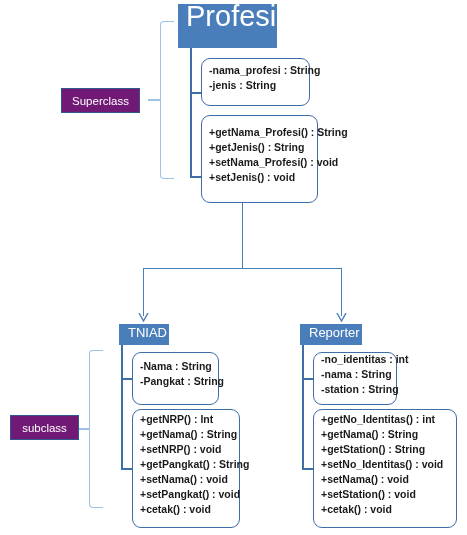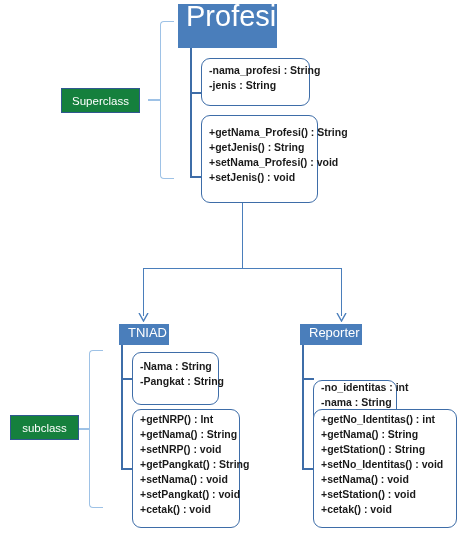--- a/index.html
+++ b/index.html
@@ -57,21 +57,21 @@
     font-size: 10.5px;
     line-height: 15px;
     color: #1a1a1a;
     white-space: nowrap;
     font-weight: bold;
   }
 
   
   .annot-chip {
     position: absolute;
-    background: #15803d;
+    background: #701a75;
     border: 1.5px solid #2f5party;
     border: 1.5px solid #2f588f;
     color: #ffffff;
     font-size: 11.5px;
     display: flex;
     align-items: center;
     justify-content: center;
     box-sizing: border-box;
   }
 
@@ -193,21 +193,21 @@
   </div>
 
   <div class="class-header sub" style="left:300px; top:324px; width:62px; height:21px;">
     <span>Reporter</span>
   </div>
 
   <div class="line v" style="left:302px; top:345px; height:125px;"></div>
   <div class="line h" style="left:302px; top:378px; width:12px;"></div>
   <div class="line h" style="left:302px; top:468px; width:12px;"></div>
 
-  <div class="compartment" style="left:313px; top:352px; width:84px; height:53px;margin-top:28px;">
+  <div class="compartment" style="left:313px; top:352px; width:84px; height:53px;">
     <div class="member">-no_identitas : int</div>
     <div class="member">-nama : String</div>
     <div class="member">-station : String</div>
   </div>
 
   <div class="compartment" style="left:313px; top:409px; width:144px; height:119px;">
     <div class="member">+getNo_Identitas() : int</div>
     <div class="member">+getNama() : String</div>
     <div class="member">+getStation() : String</div>
     <div class="member">+setNo_Identitas() : void</div>

